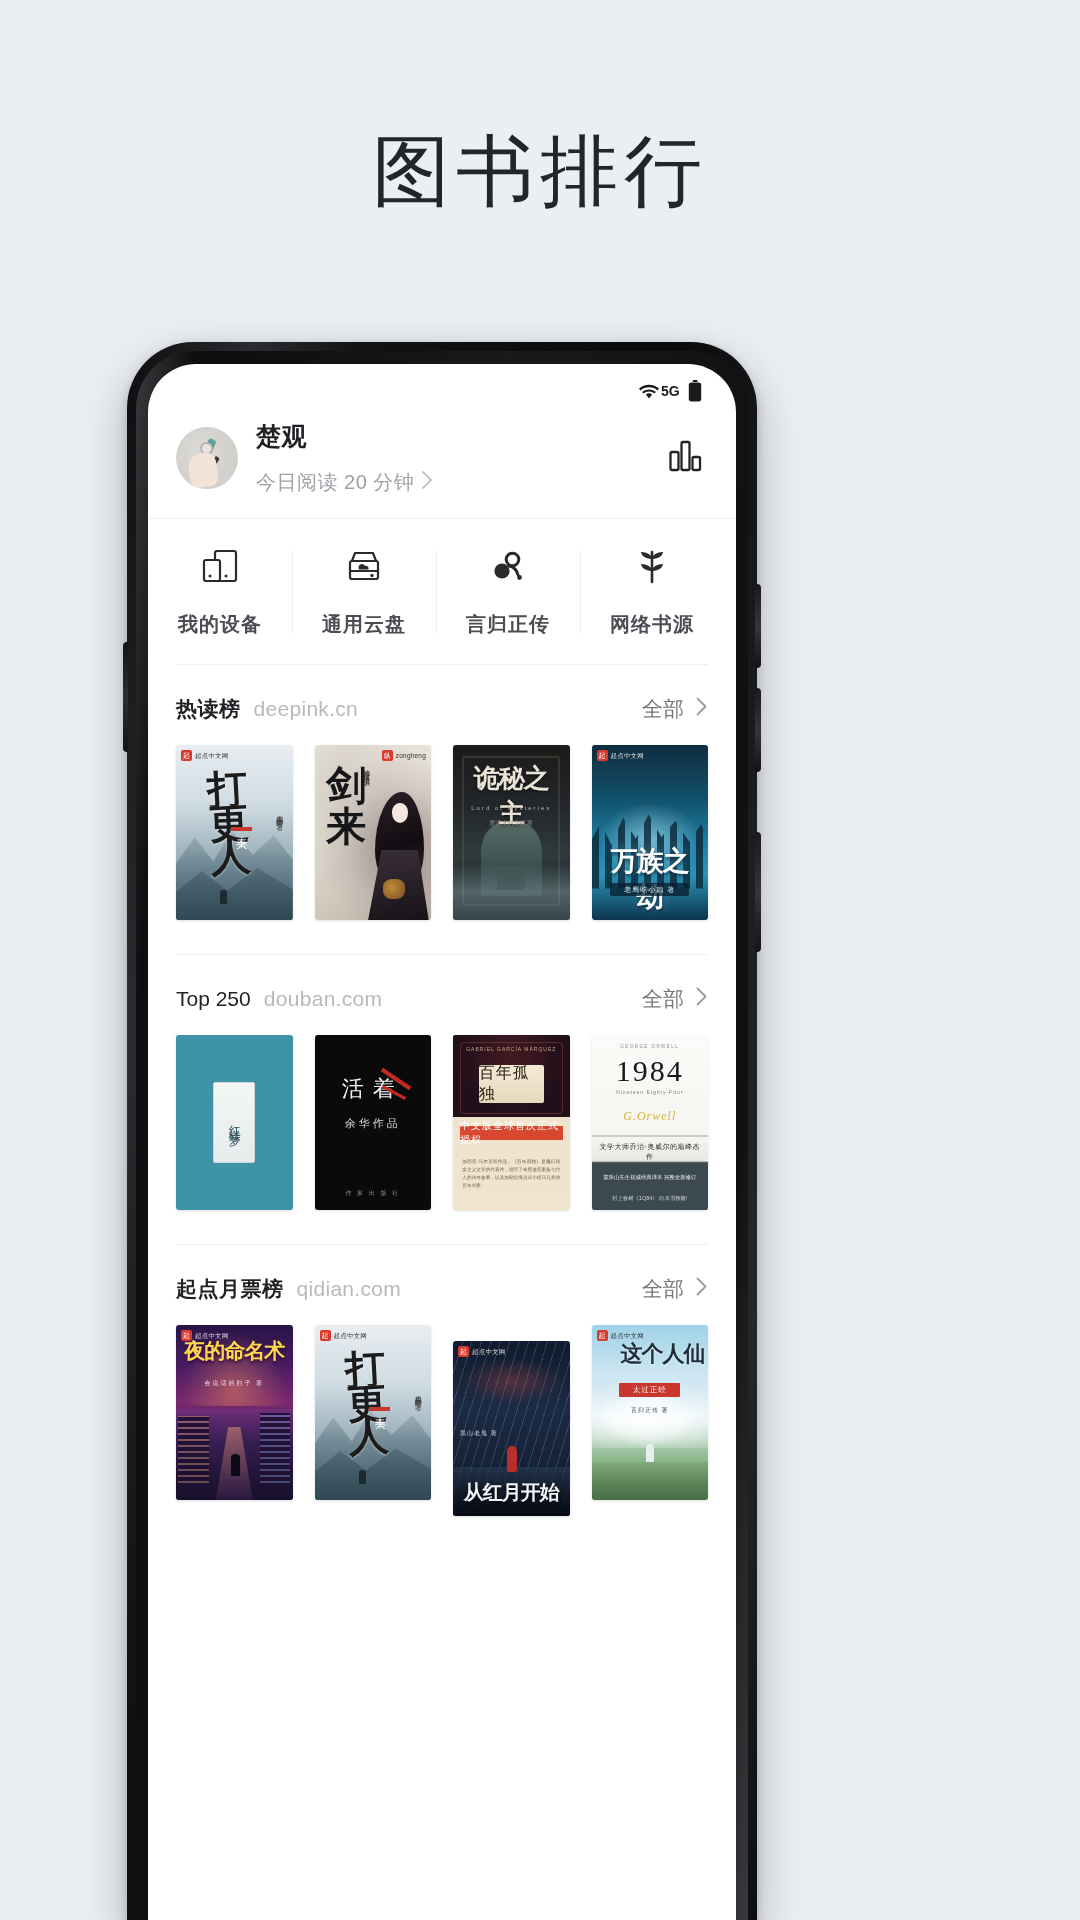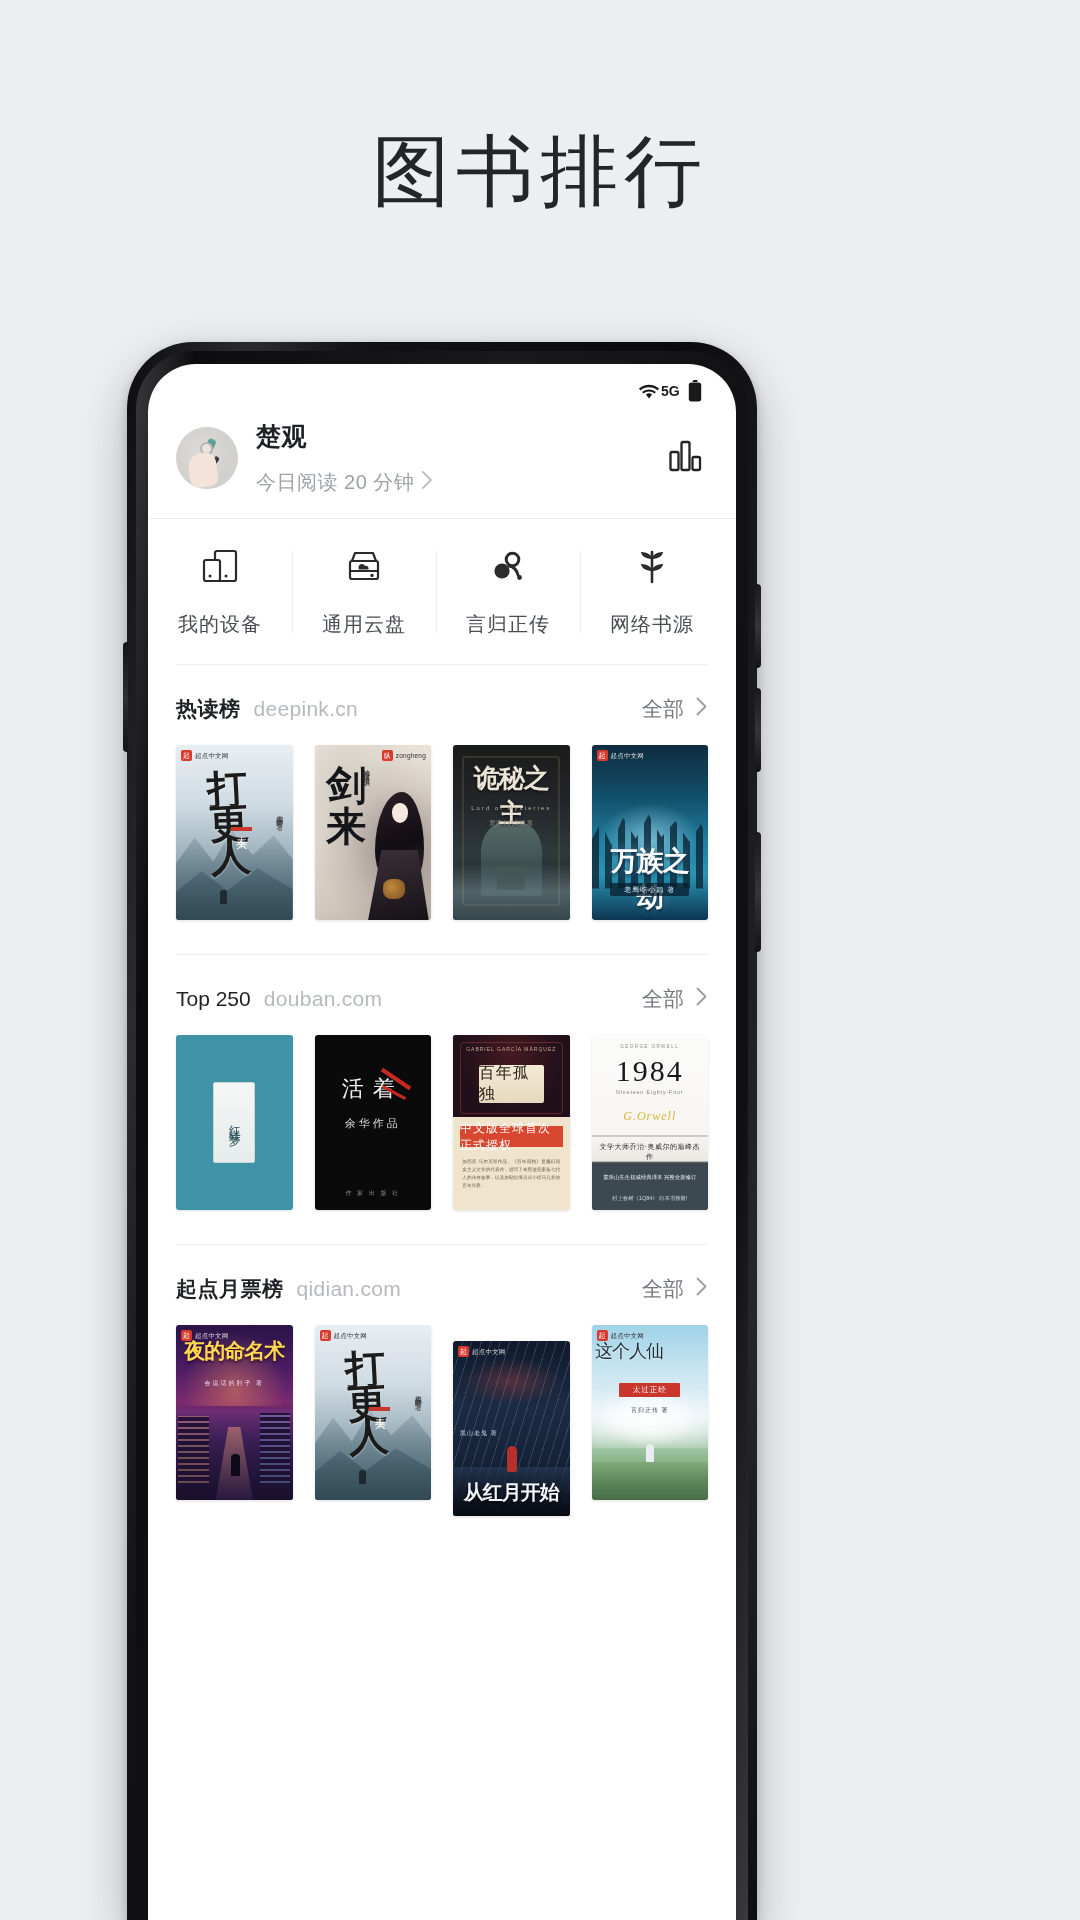--- a/index.html
+++ b/index.html
@@ -90,21 +90,21 @@
   }
   .profile-text{margin-left:18px;display:flex;flex-direction:column;gap:16px;}
   .pname{font-size:25px;color:#1f2125;font-weight:700;letter-spacing:.5px;}
   .psub{font-size:20px;color:#9ea1a6;display:flex;align-items:center;gap:7px;letter-spacing:.5px;}
   .chev{display:inline-block;}
   .spacer{flex:1;}
   .stats-btn{padding:6px 6px 6px 10px;display:flex;align-items:center;}
   
   .divider{height:1px;background:#eeeeef;margin:0 0px;}
   .quick{
-    display:flex;padding:28px 12px 26px 0;
+    display:flex;padding:28px 12px 26px 0;font-weight:bold;
   }
   .quick-item{
     flex:1;display:flex;flex-direction:column;align-items:center;gap:16px;
     position:relative;
   }
   .quick-item + .quick-item:before{
     content:"";position:absolute;left:0;top:4px;bottom:4px;width:1px;background:#eeeeef;
   }
   .qlabel{font-size:20px;color:#4a4d51;letter-spacing:1px;}
   
@@ -229,22 +229,22 @@
   
   .c-bn{background:linear-gradient(180deg,#1a0d12 0%,#2a1119 46%,#efe3cb 47%,#f0e4cc 100%);}
   .c-bn .top{position:absolute;left:0;right:0;top:0;height:47%;
     background:radial-gradient(ellipse at 50% 25%,rgba(200,60,60,.22),transparent 62%),#21101a;}
   .c-bn .vine{position:absolute;inset:4% 6% 55% 6%;border:1px solid rgba(190,80,70,.38);border-radius:4px;}
   .c-bn .top-t{position:absolute;left:0;right:0;top:6%;text-align:center;font-size:5px;color:#c4a78c;letter-spacing:1px;}
   .c-bn .plaque{position:absolute;left:22%;right:22%;top:17%;height:22%;
     background:linear-gradient(180deg,#f3ead6,#e6d9bd);border-radius:2px;
     display:flex;align-items:center;justify-content:center;}
   .c-bn .plaque span{font-family:"Liberation Serif",serif;font-size:16px;color:#2e2216;letter-spacing:1px;}
-  .c-bn .ribbon{position:absolute;left:6%;right:6%;top:52%;height:21px;background:#d8472f;
-    display:flex;align-items:center;justify-content:center;color:#fff;font-size:12px;letter-spacing:1px;}
+  .c-bn .ribbon{position:absolute;left:6%;right:6%;top:52%;height:14px;background:#d8472f;
+    display:flex;align-items:center;justify-content:center;color:#fff;font-size:10px;letter-spacing:1px;}
   .c-bn .blurb{position:absolute;left:8%;right:8%;top:70%;font-size:4.6px;color:#6b5c45;line-height:1.8;text-align:justify;}
 
   
   .c-84{background:linear-gradient(180deg,#fbfbf9 0%,#f6f5f1 58%,#e9e7e2 72%,#3e4a50 73%,#2d3a41 100%);}
   .c-84 .tiny{position:absolute;left:0;right:0;top:5%;text-align:center;font-size:4.6px;color:#8e8e8e;letter-spacing:1.4px;}
   .c-84 .num{position:absolute;left:0;right:0;top:11%;text-align:center;font-size:30px;
     font-family:"Liberation Serif",serif;color:#16171a;letter-spacing:2px;}
   .c-84 .sub{position:absolute;left:0;right:0;top:31%;text-align:center;font-size:5px;color:#7b7b7b;letter-spacing:1px;}
   .c-84 .sig{position:absolute;left:0;right:0;top:42%;text-align:center;font-size:12px;
     font-family:"Liberation Serif",serif;font-style:italic;color:#d8b63a;letter-spacing:1px;}
@@ -284,22 +284,22 @@
   .c-chy .ttl{position:absolute;left:4%;right:4%;bottom:6%;text-align:center;font-size:20px;
     color:#f3f5f8;font-family:"Liberation Serif",serif;font-weight:700;letter-spacing:-1px;
     text-shadow:0 2px 4px rgba(0,0,0,.85);}
 
   
   .c-zg{background:linear-gradient(180deg,#9fd3e8 0%,#cfe7f2 30%,#dfeef4 52%,#8fb98f 76%,#5f8a5e 100%);}
   .c-zg .cloud{position:absolute;left:0;right:0;top:30%;height:40%;
     background:radial-gradient(ellipse at 48% 54%,rgba(255,255,255,.95),transparent 58%),
                radial-gradient(ellipse at 24% 62%,rgba(255,255,255,.8),transparent 58%),
                radial-gradient(ellipse at 74% 62%,rgba(255,255,255,.8),transparent 58%);}
-  .c-zg .ttl{position:absolute;left:3%;right:3%;top:8%;text-align:left;font-size:18px;
-    color:#1f2d3a;font-family:"Liberation Serif",serif;font-weight:400;letter-spacing:-1px;
+  .c-zg .ttl{position:absolute;left:3%;right:3%;top:8%;text-align:right;font-size:22px;
+    color:#1f2d3a;font-family:"Liberation Serif",serif;font-weight:700;letter-spacing:-1px;
     text-shadow:0 1px 2px rgba(255,255,255,.7);}
   .c-zg .red{position:absolute;left:24%;right:24%;top:33%;height:14px;background:#c9372c;
     display:flex;align-items:center;justify-content:center;color:#fff;font-size:7.5px;letter-spacing:1px;border-radius:1px;}
   .c-zg .sub{position:absolute;left:0;right:0;top:46%;text-align:center;font-size:6px;color:#31424f;letter-spacing:1px;}
   .c-zg .fig{position:absolute;left:47%;bottom:22%;width:8px;height:18px;background:#e8eef0;border-radius:4px 4px 1px 1px;}
   .c-zg .grass{position:absolute;left:0;right:0;bottom:0;height:22%;
     background:linear-gradient(180deg,rgba(120,160,110,.5),rgba(70,110,70,.95));}
 </style>
 </head>
 <body>

